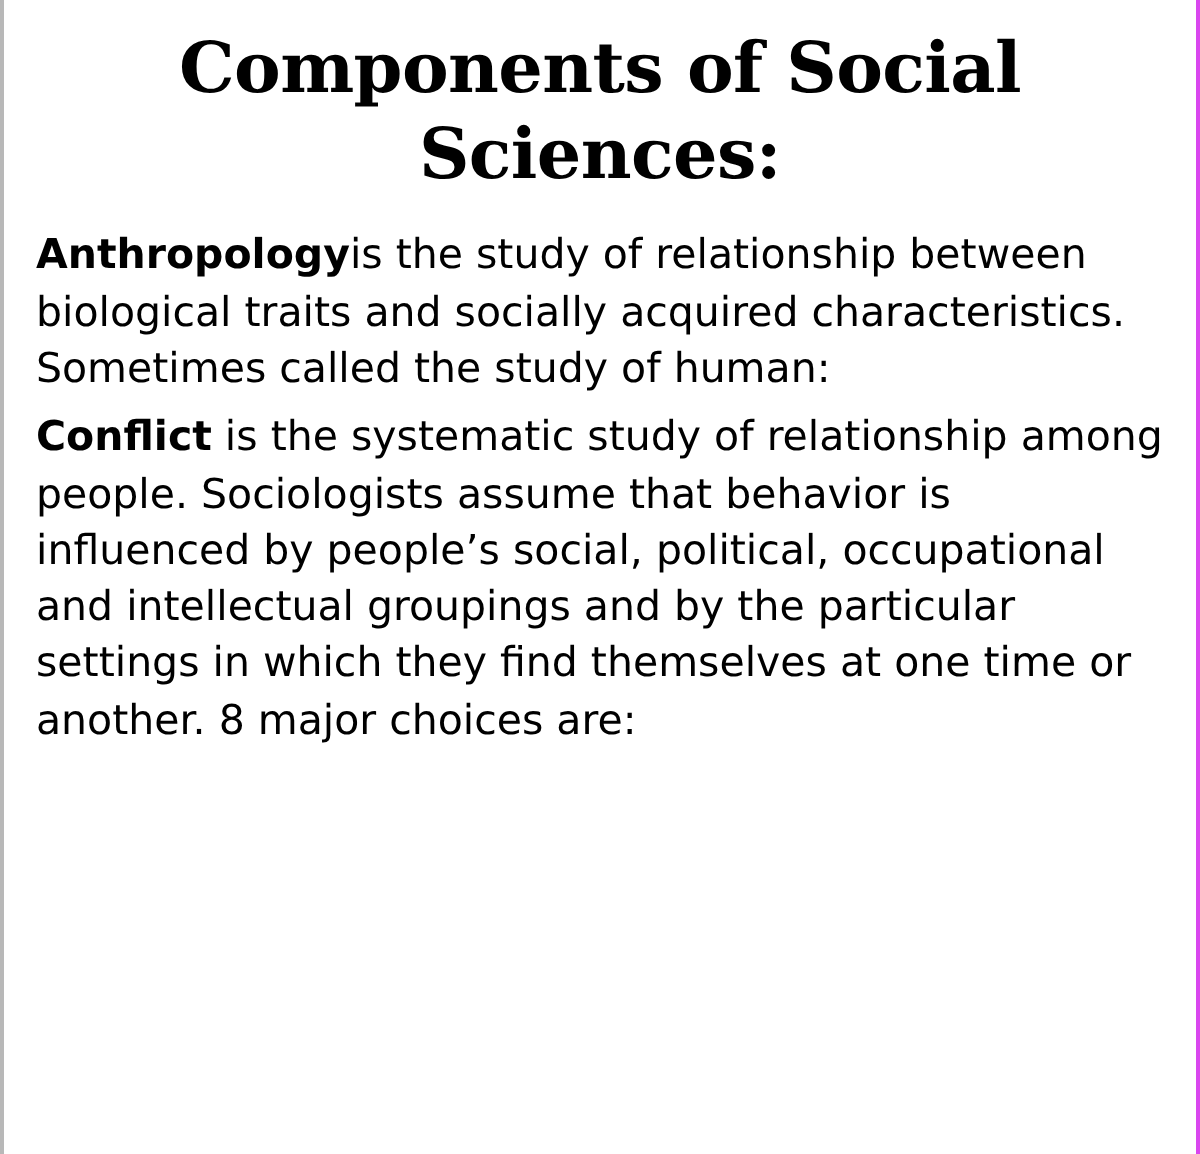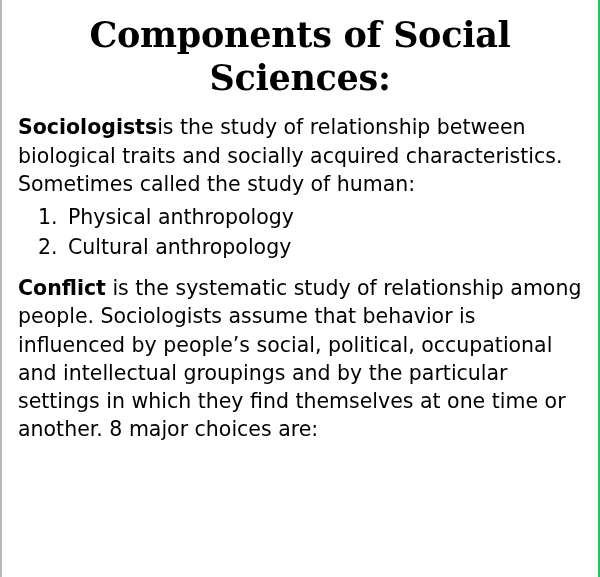--- a/index.html
+++ b/index.html
@@ -13,21 +13,21 @@
     font-family: "DejaVu Sans", sans-serif;
     color: #000000;
     overflow: hidden;
   }
   .page {
     position: relative;
     width: 600px;
     height: 577px;
     box-sizing: border-box;
     border-left: 2px solid #b8b8b8;
-    border-right: 2px solid #22c55e;
+    border-right: 2px solid #d946ef;
     background: #ffffff;
     padding: 14px 16px 0 16px;
   }
   .doc-title {
     font-family: "DejaVu Serif", serif;
     font-weight: bold;
     font-size: 35px;
     line-height: 1.22;
     text-align: center;
     margin: 0 0 14px 0;
@@ -56,26 +56,22 @@
   }
 </style>
 </head>
 <body>
 
 <div class="page">
 
   <h1 class="doc-title">Components of Social Sciences:</h1>
 
   <p class="para">
-    <span class="lead">Sociologists</span><span>is the study of relationship between biological traits and socially acquired characteristics. Sometimes called the study of human:</span>
+    <span class="lead">Anthropology</span><span>is the study of relationship between biological traits and socially acquired characteristics. Sometimes called the study of human:</span>
   </p>
 
-  <ol class="list">
-    <li>Physical anthropology</li>
-    <li>Cultural anthropology</li>
-  </ol>
 
   <p class="para">
     <span class="lead">Conflict</span><span> is the systematic study of relationship among people. Sociologists assume that behavior is influenced by people’s social, political, occupational and intellectual groupings and by the particular settings in which they find themselves at one time or another. 8 major choices are:</span>
   </p>
 
 
 </div>
 
 </body></html>

